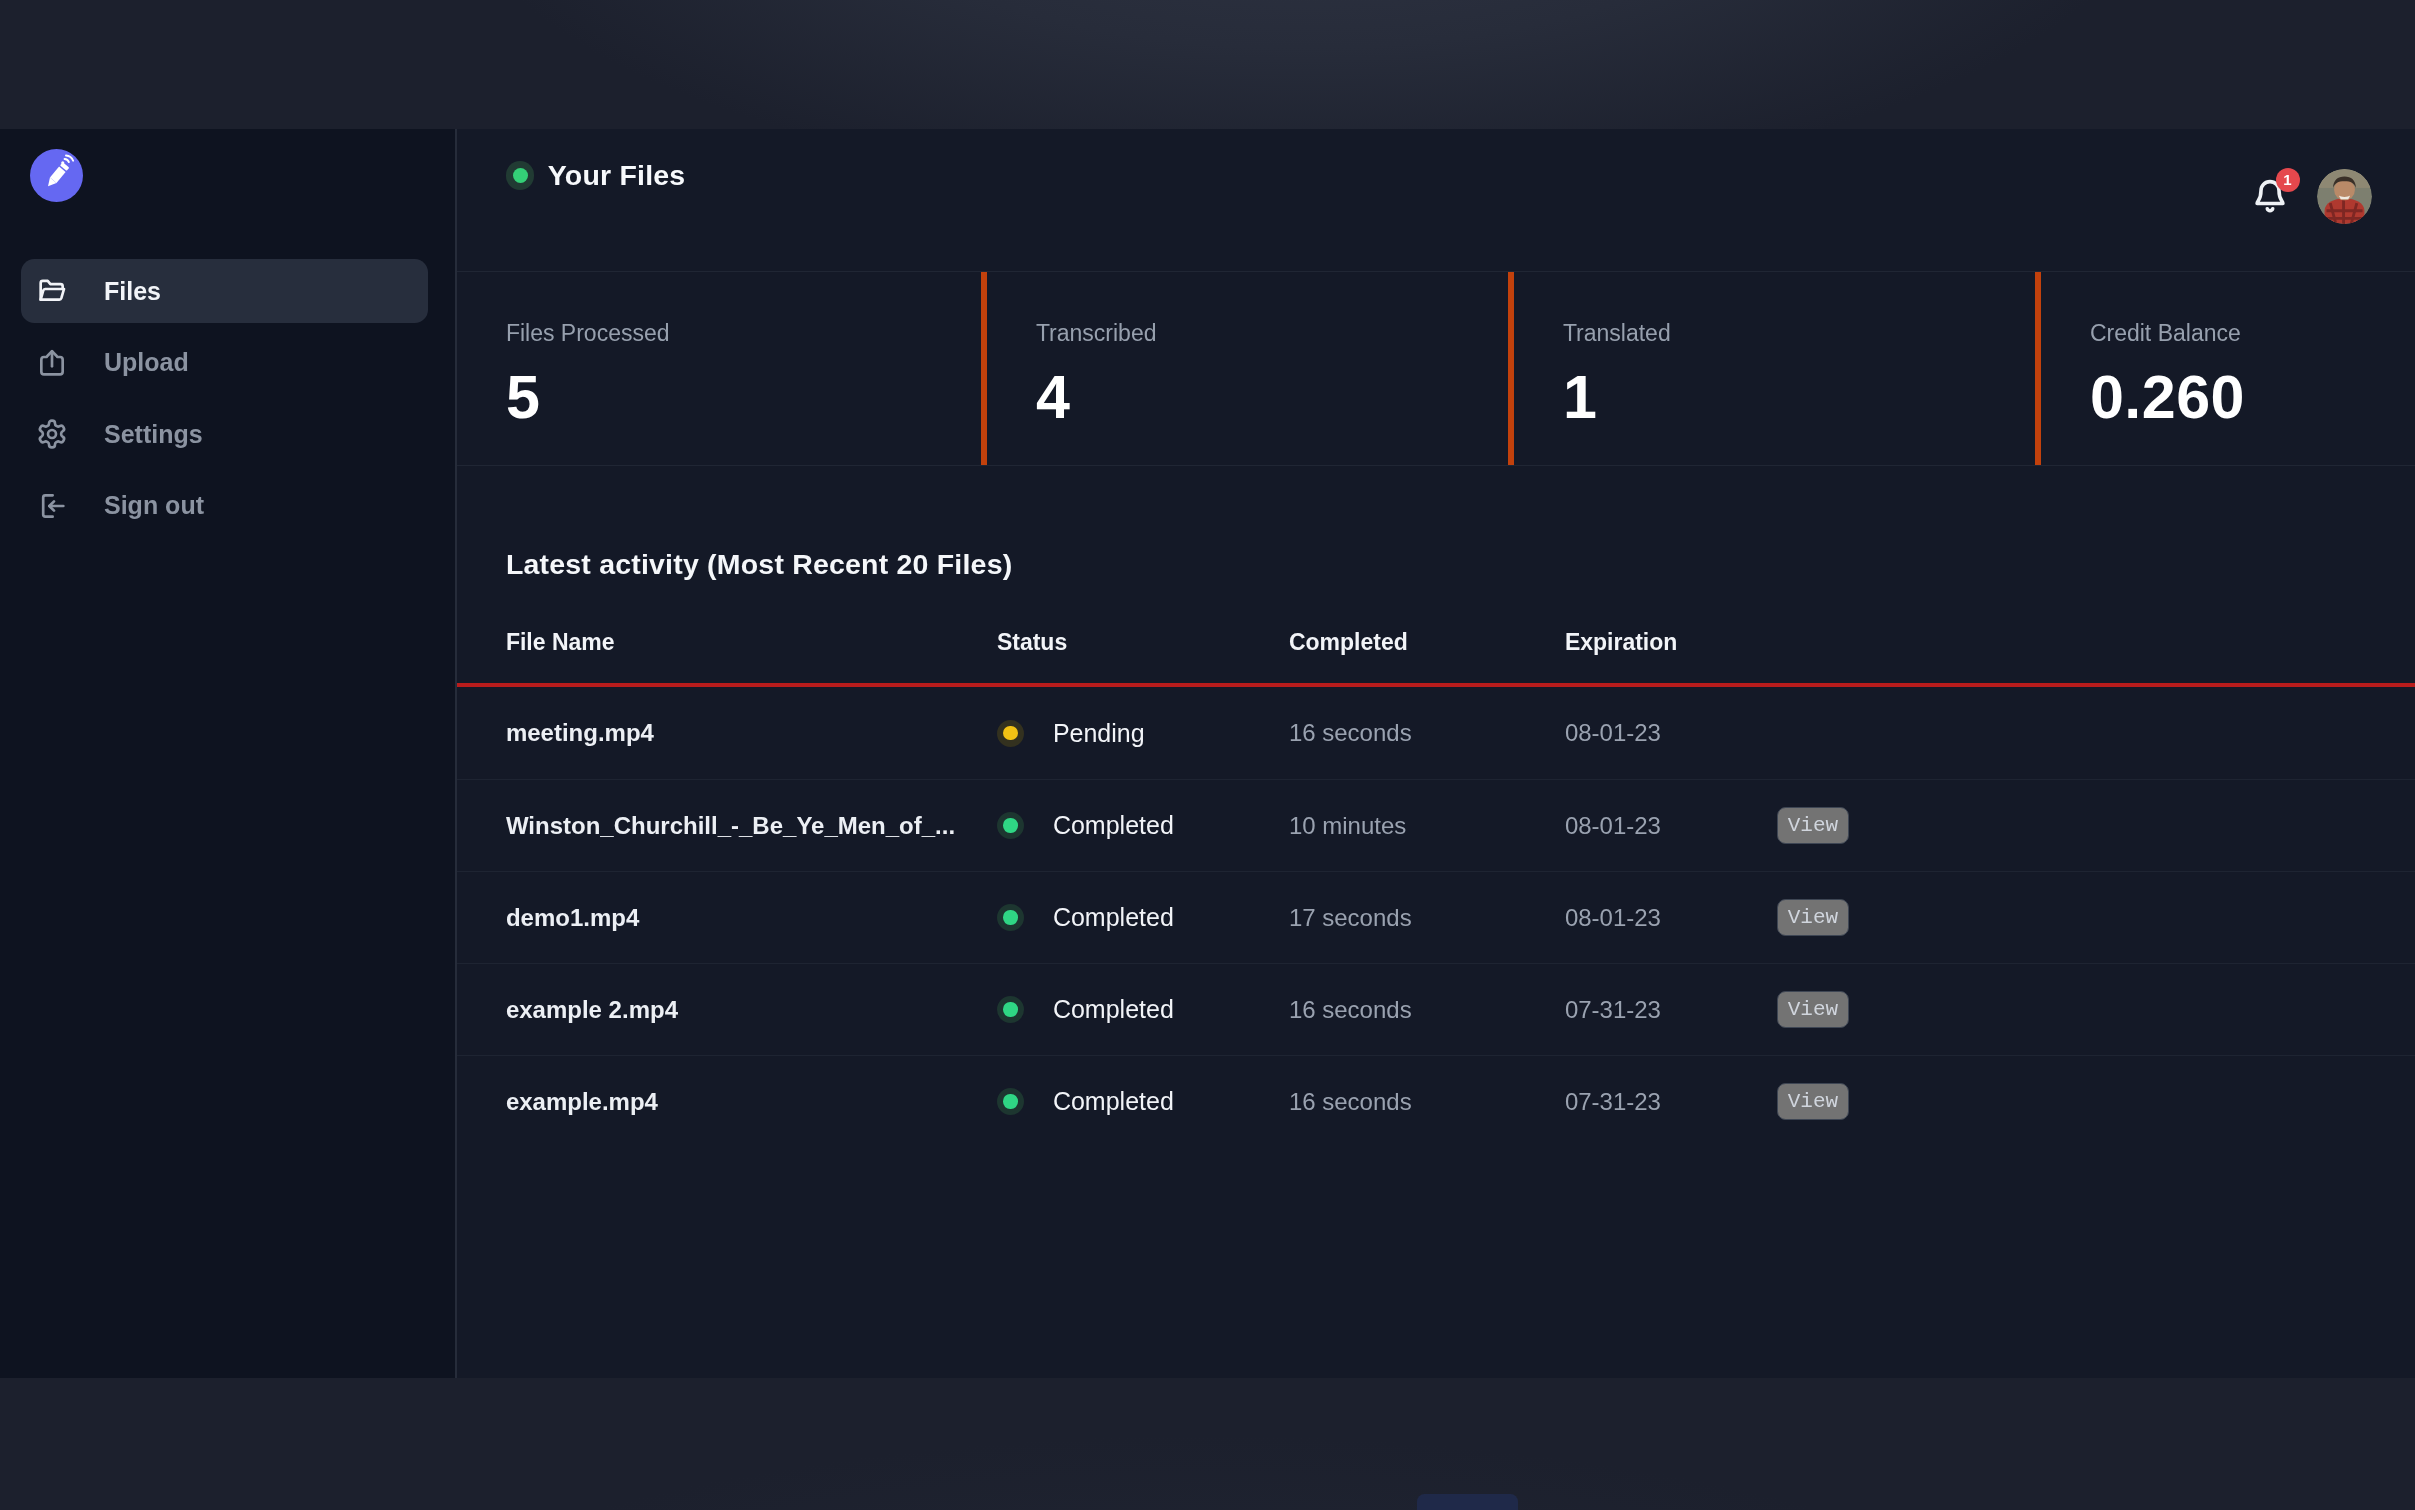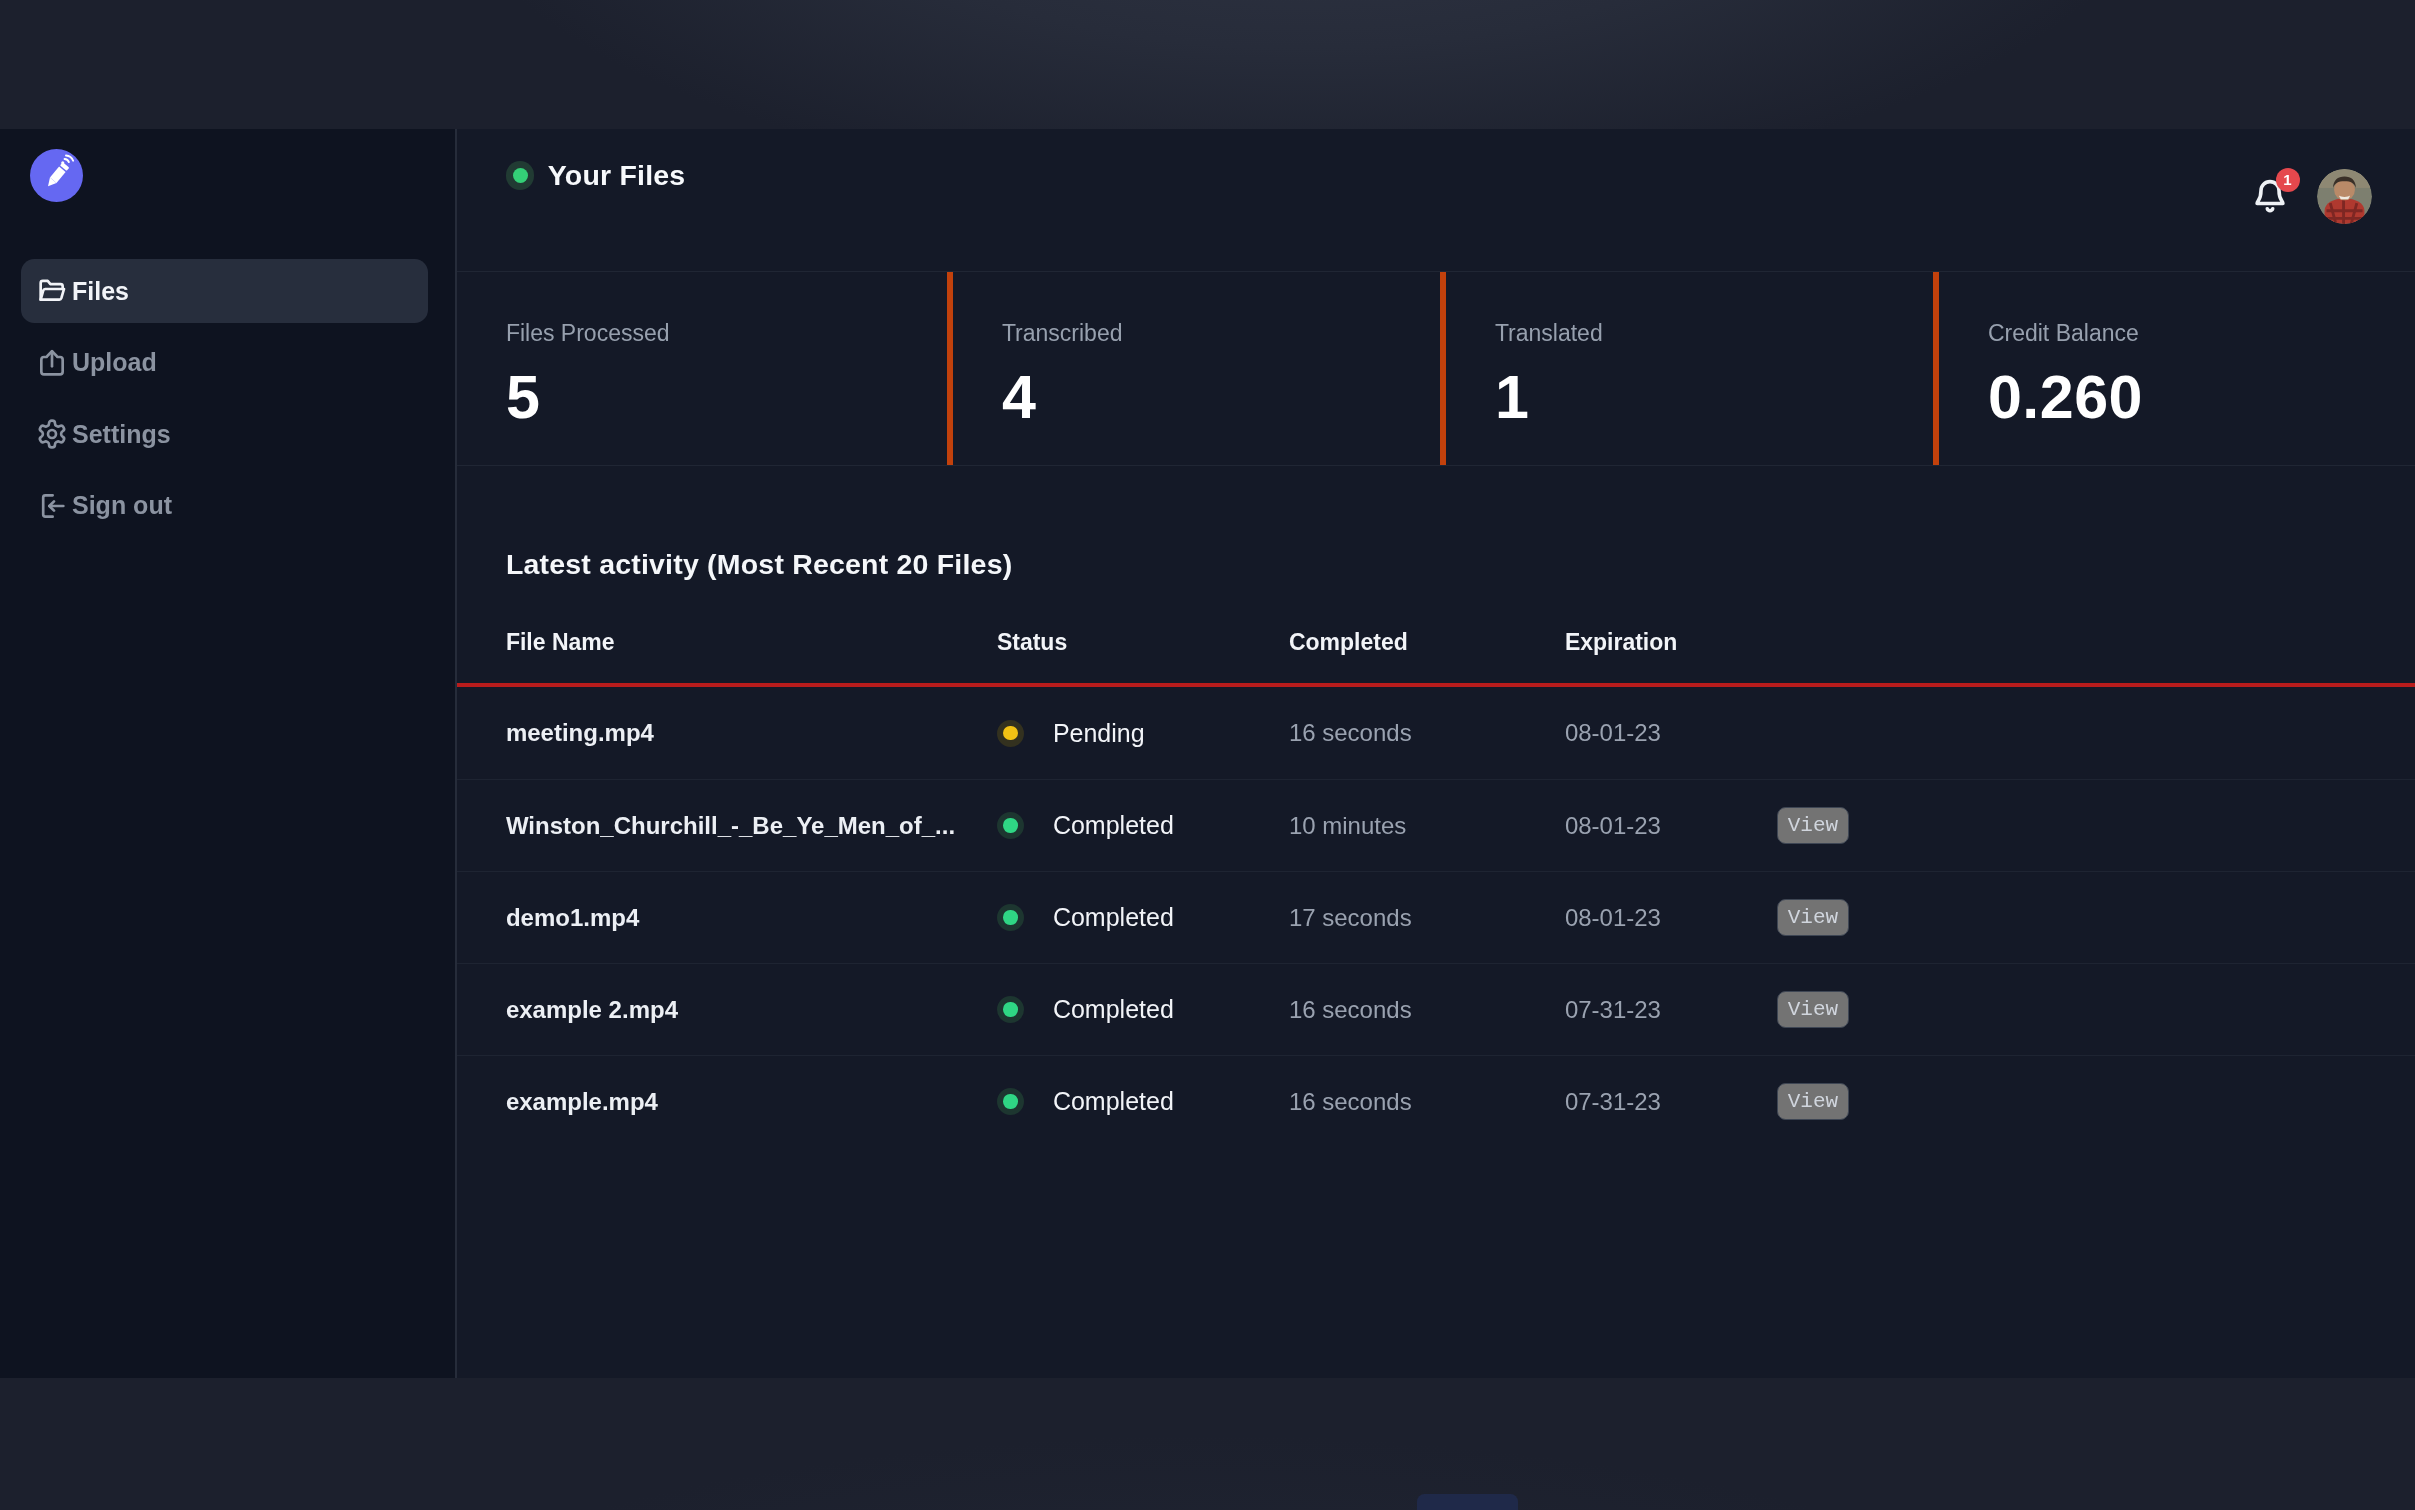--- a/index.html
+++ b/index.html
@@ -23,21 +23,21 @@
     width:455px; height:100%; background:#0e1320; position:relative; flex:0 0 455px;
   }
   .v-divider { width:1.9px; background:#262c3a; flex:0 0 1.9px; }
   .content { flex:1; background:#141927; position:relative; }
 
   
   .logo-wrap { position:absolute; left:29.5px; top:20px; width:53px; height:53px; cursor:pointer; }
   .nav-list { list-style:none; position:absolute; top:130px; left:0; width:100%; }
   .nav-item {
     margin:0 27px 7.6px 21px; height:64px; border-radius:13.3px;
-    display:flex; align-items:center; padding-left:15px; gap:4px;
+    display:flex; align-items:center; padding-left:15px; gap:36px;
     color:#8b93a1; font-size:25px; font-weight:600; cursor:pointer;
   }
   .nav-item.active { background:#272e3d; color:#f2f4f8; font-weight:700; }
   .nav-icon { width:32px; height:32px; stroke:currentColor; fill:none; stroke-width:2; stroke-linecap:round; stroke-linejoin:round; }
 
   
   .content-header { position:relative; height:142px; }
   .header-left { padding:30px 16px 0 49px; }
   .title-row { display:flex; align-items:center; gap:13.3px; }
   .dot-ring {
@@ -53,21 +53,21 @@
   .bell-icon { width:36px; height:40px; stroke:#eef1f5; fill:none; stroke-width:2.4; stroke-linecap:round; stroke-linejoin:round; }
   .badge {
     position:absolute; top:-7.6px; right:-9.5px; min-width:24px; height:24px; border-radius:50%;
     color:#fff; font-size:15px; font-weight:700; display:flex; align-items:center; justify-content:center;
   }
   .avatar { width:55px; height:55px; border-radius:50%; overflow:hidden; cursor:pointer; flex:0 0 auto; }
 
   
   .stats-row {
     height:195px; border-top:1px solid #202634; border-bottom:1px solid #202634;
-    display:grid; grid-template-columns:490px 493px 493px auto;
+    display:grid; grid-template-columns:490px 493px 493px auto;gap:34px;
   }
   .stat-cell { padding:48px 0 0 49px; border-left:6px solid #c2410c; }
   .stat-cell:first-child { border-left:none; }
   .stat-label { font-size:23px; color:#97a0ae; }
   .stat-value { margin-top:15px; font-size:61px; font-weight:700; color:#ffffff; letter-spacing:0.5px; }
 
   
   .activity { padding-top:82px; }
   .activity-heading { font-size:28.5px; font-weight:700; color:#f5f7fa; padding-left:49px; letter-spacing:0.2px; }
   .table { margin-top:48px; }

